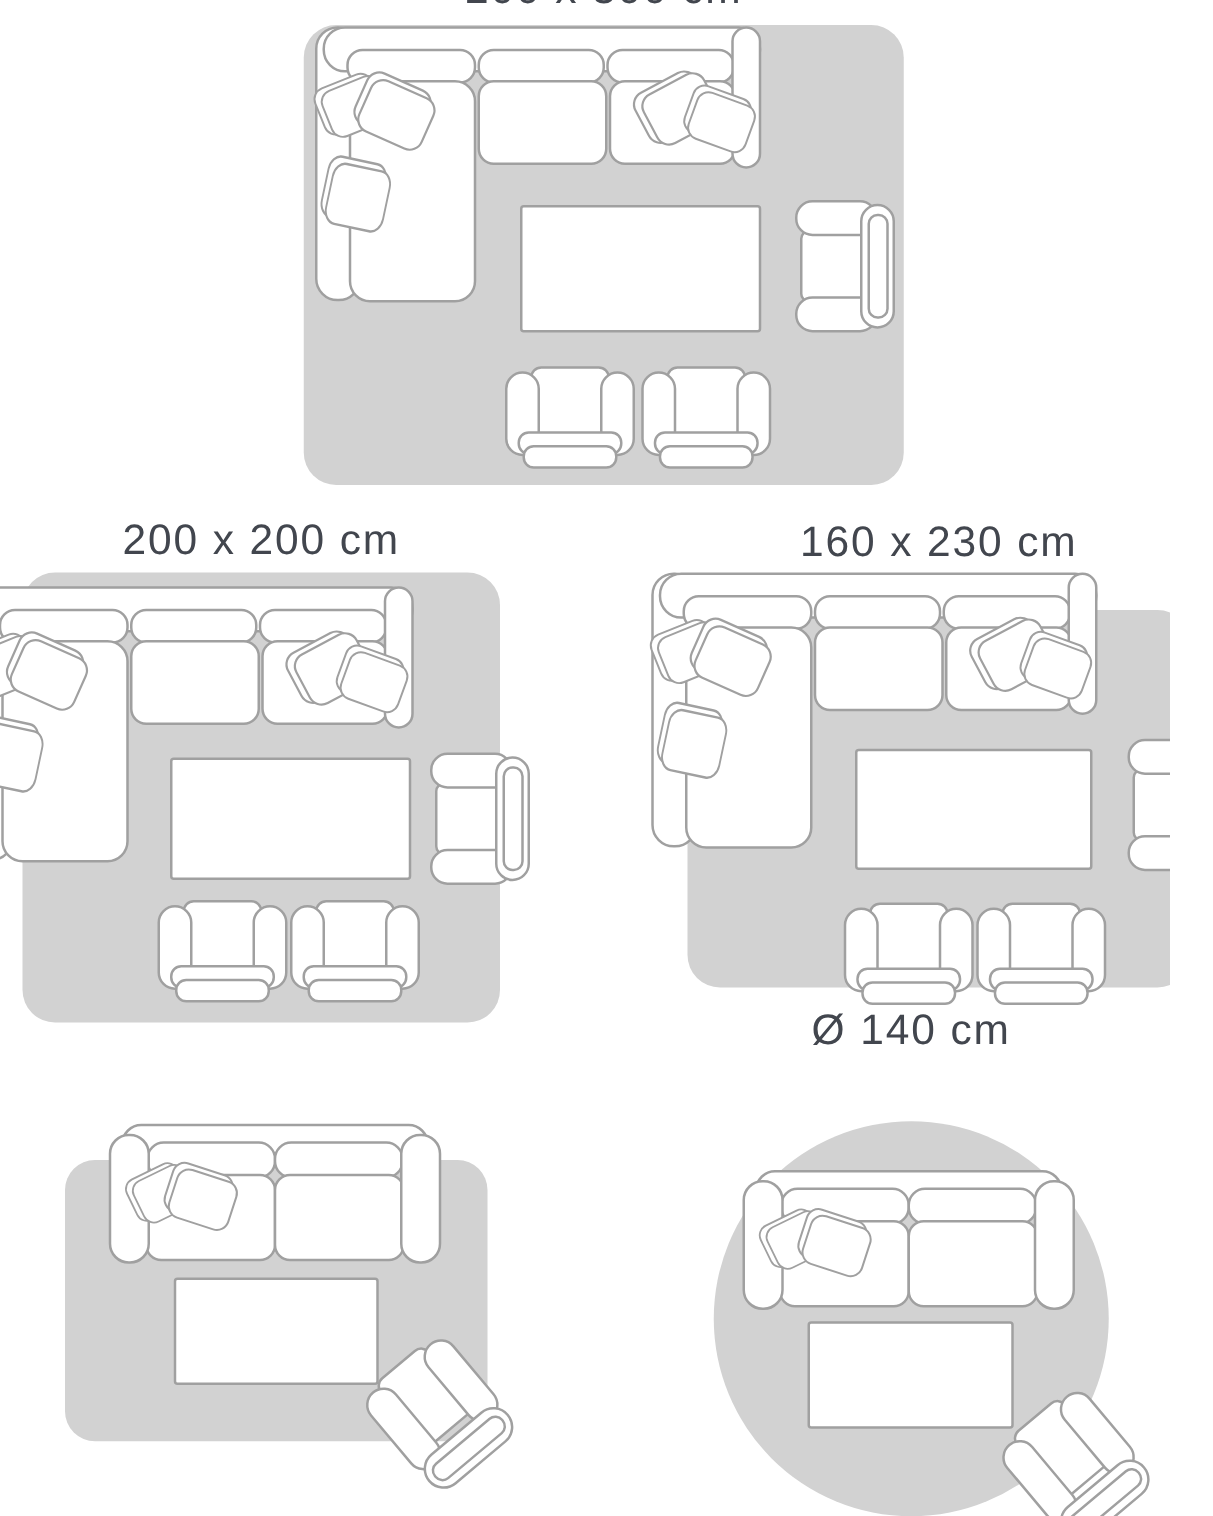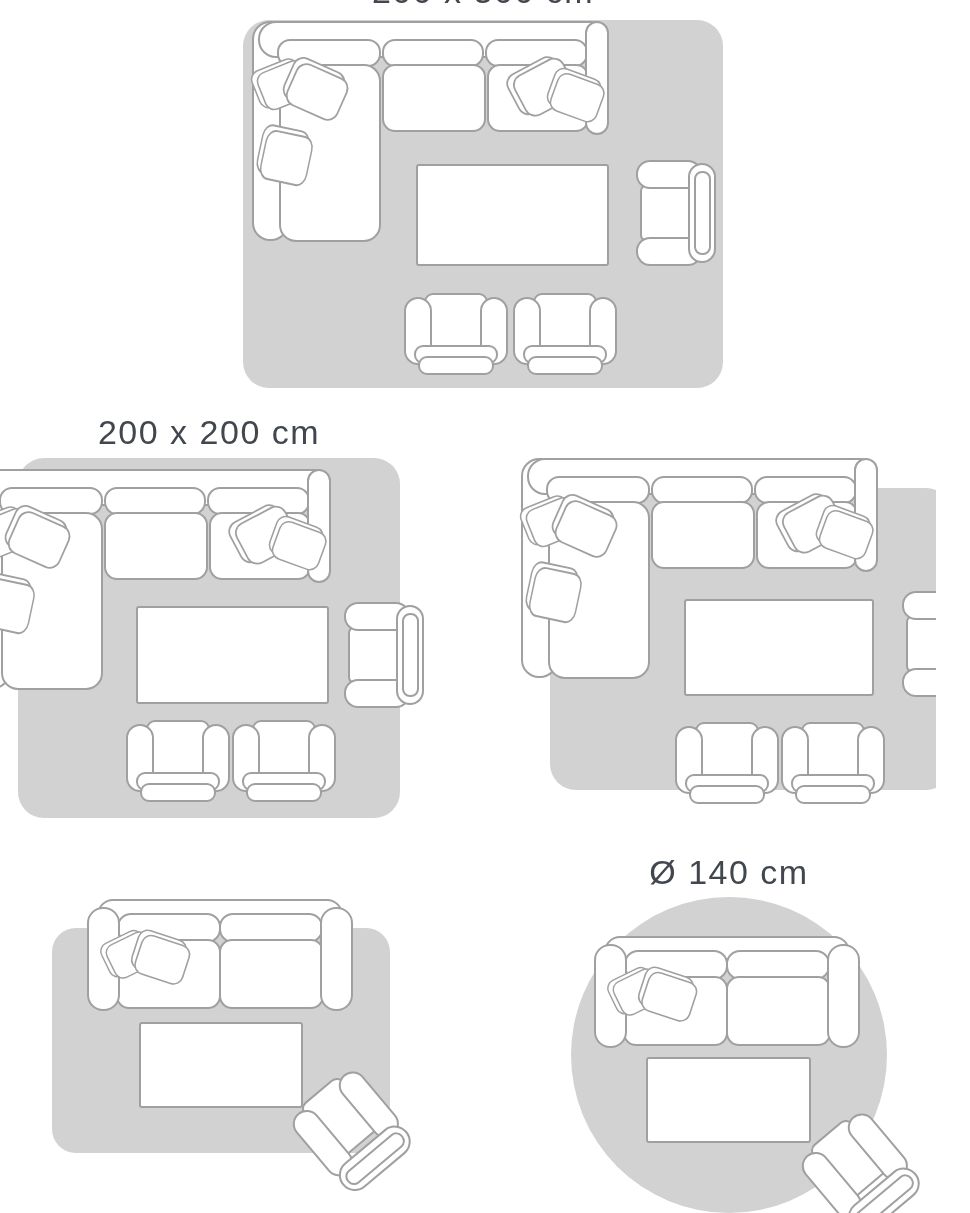--- a/index.html
+++ b/index.html
@@ -25,21 +25,22 @@
   .furn{fill:var(--furniture);stroke:var(--outline);stroke-width:2;stroke-linejoin:round;}
   .table{fill:var(--furniture);stroke:var(--outline);stroke-width:2;}
 </style>
 </head>
 <body>
 
 <div class="stage">
 
   <div class="size-label" style="left:243px;top:-27px;width:480px">200 x 300 cm</div>
   <div class="size-label" style="left:18px;top:414px;width:382px">200 x 200 cm</div>
-  <div class="size-label" style="left:559px;top:854px;width:340px">Ø 140 cm</div>
+  <div class="size-label" style="left:550px;top:416px;width:402px">160 x 230 cm</div>
+  <div class="size-label" style="left:559px;top:806px;width:340px">Ø 140 cm</div>
 
   <svg class="layout-svg" width="970" height="1213" viewBox="0 0 970 1213">
     <defs>
 
       <g id="pillow">
         <rect class="furn" x="-36" y="-28" width="62" height="50" rx="12"></rect>
         <rect class="furn" x="-30" y="-23" width="62" height="50" rx="12"></rect>
       </g>
 
       <g id="sectional">

